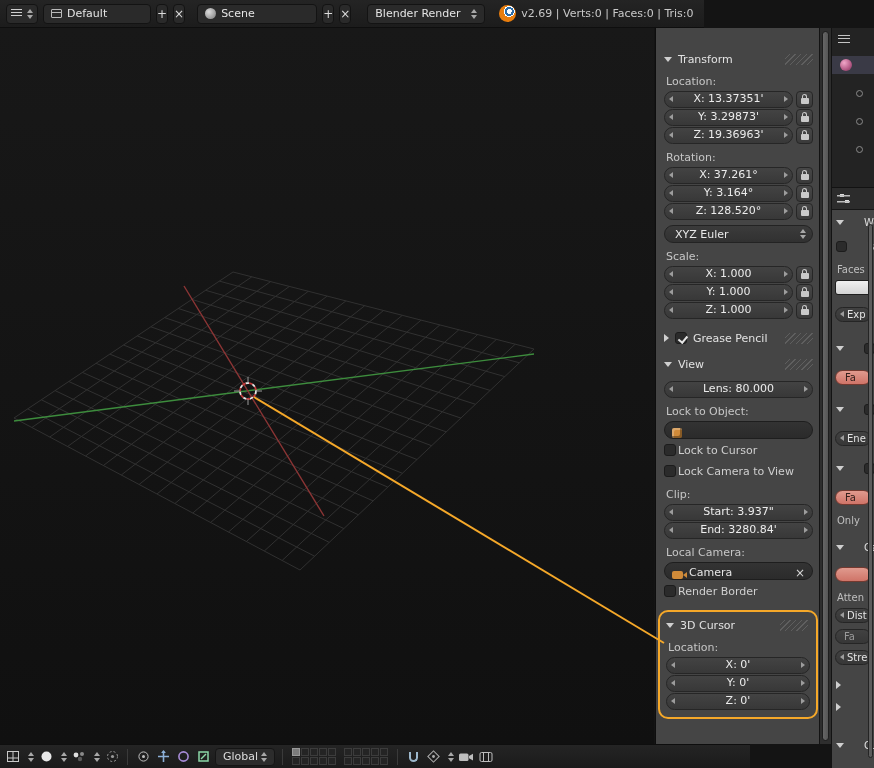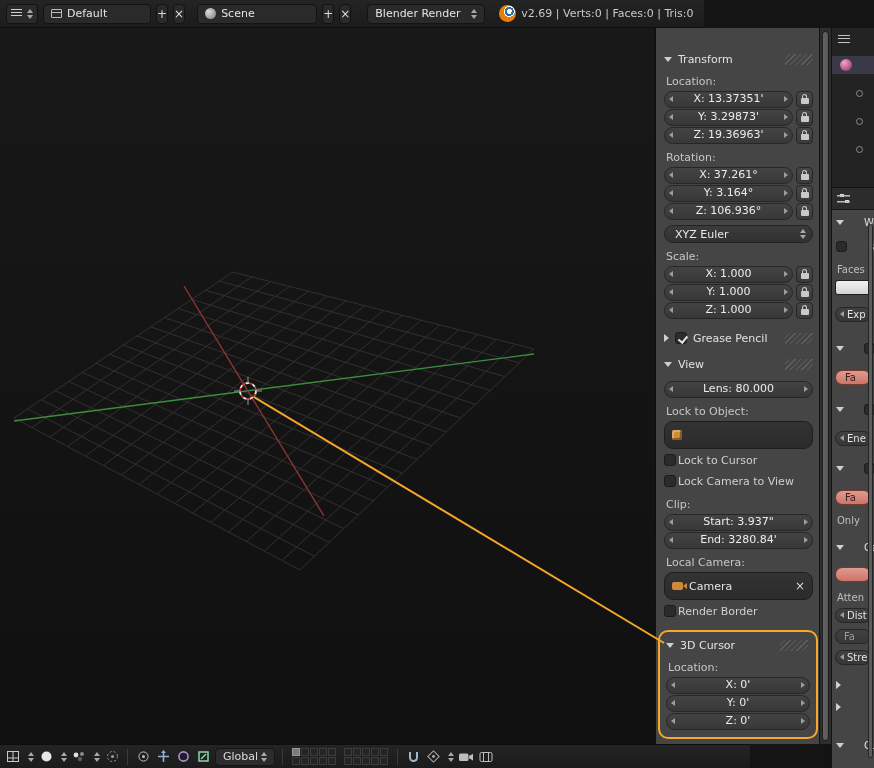--- a/index.html
+++ b/index.html
@@ -49,21 +49,21 @@
   .lockbtn{width:17px;height:17px;margin-left:3px;background:linear-gradient(#474747,#3a3a3a);border:1px solid #262626;border-radius:4px;
     display:flex;align-items:center;justify-content:center;flex:none}
   .padlock{position:relative;width:8px;height:6px;background:#c9c9c9;border-radius:1px;display:inline-block;margin-top:3px}
   .padlock::before{content:"";position:absolute;left:1.5px;top:-4px;width:3px;height:4px;border:1.5px solid #c9c9c9;border-bottom:none;border-radius:3px 3px 0 0}
   .dropdown{height:18px;background:linear-gradient(#3b3b3b,#313131);border:1px solid #232323;border-radius:9px;display:flex;align-items:center;
     padding:0 10px;color:#e8e8e8;position:relative;margin-top:5px}
   .dropdown .ud{position:absolute;right:6px}
   .cbrow{display:flex;align-items:flex-start;gap:2px;color:#cfcfcf;height:16px;margin-top:5px}
   .cb{width:12px;height:12px;background:#2b2b2b;border:1px solid #1c1c1c;border-radius:3px;position:relative;flex:none}
   .cb.checked::after{content:"";position:absolute;left:3.5px;top:0.5px;width:3.5px;height:7px;border:solid #e6e6e6;border-width:0 2px 2px 0;transform:rotate(40deg)}
-  .objfield{height:28px;background:linear-gradient(#333,#2b2b2b);border:1px solid #1e1e1e;border-radius:9px;display:flex;align-items:center;
+  .objfield{height:18px;background:linear-gradient(#333,#2b2b2b);border:1px solid #1e1e1e;border-radius:9px;display:flex;align-items:flex-end;
     padding:0 7px;gap:6px;color:#e4e4e4;margin-top:3px}
   .cubeicon{width:10px;height:10px;background:#cf8a39;border-radius:2px;flex:none;
     box-shadow:inset -2px -2px 0 rgba(0,0,0,.35),inset 2px 2px 0 rgba(255,255,255,.25)}
   .camicon{width:11px;height:8px;background:#cf8a39;border-radius:2px;position:relative;flex:none}
   .camicon::after{content:"";position:absolute;right:-4px;top:1px;border-top:3px solid transparent;border-bottom:3px solid transparent;border-right:4px solid #cf8a39}
   .xbtn{margin-left:auto;color:#d6d6d6;font-size:12px;line-height:1}
   .hl{border:2px solid #f5a829;border-radius:10px;padding:2px 6px 6px;margin:9px -5px 0 -6px}
 
   
   .vscroll{position:absolute;left:819px;top:28px;width:12px;height:716px;background:#2e2e2e;border-left:1px solid #131313;z-index:20}
@@ -243,21 +243,21 @@
         <span>Y: 3.164°</span>
         <span class="ar r"></span>
       </div>
     <div class="lockbtn">
         <span class="padlock"></span>
       </div>
   </div>
   <div class="numrow">
     <div class="nfield">
         <span class="ar l"></span>
-        <span>Z: 106.936°</span>
+        <span>Z: 128.520°</span>
         <span class="ar r"></span>
       </div>
     <div class="lockbtn">
         <span class="padlock"></span>
       </div>
   </div>
 
   <div class="dropdown">
     <span>XYZ Euler</span>
     <span class="ud"></span>

